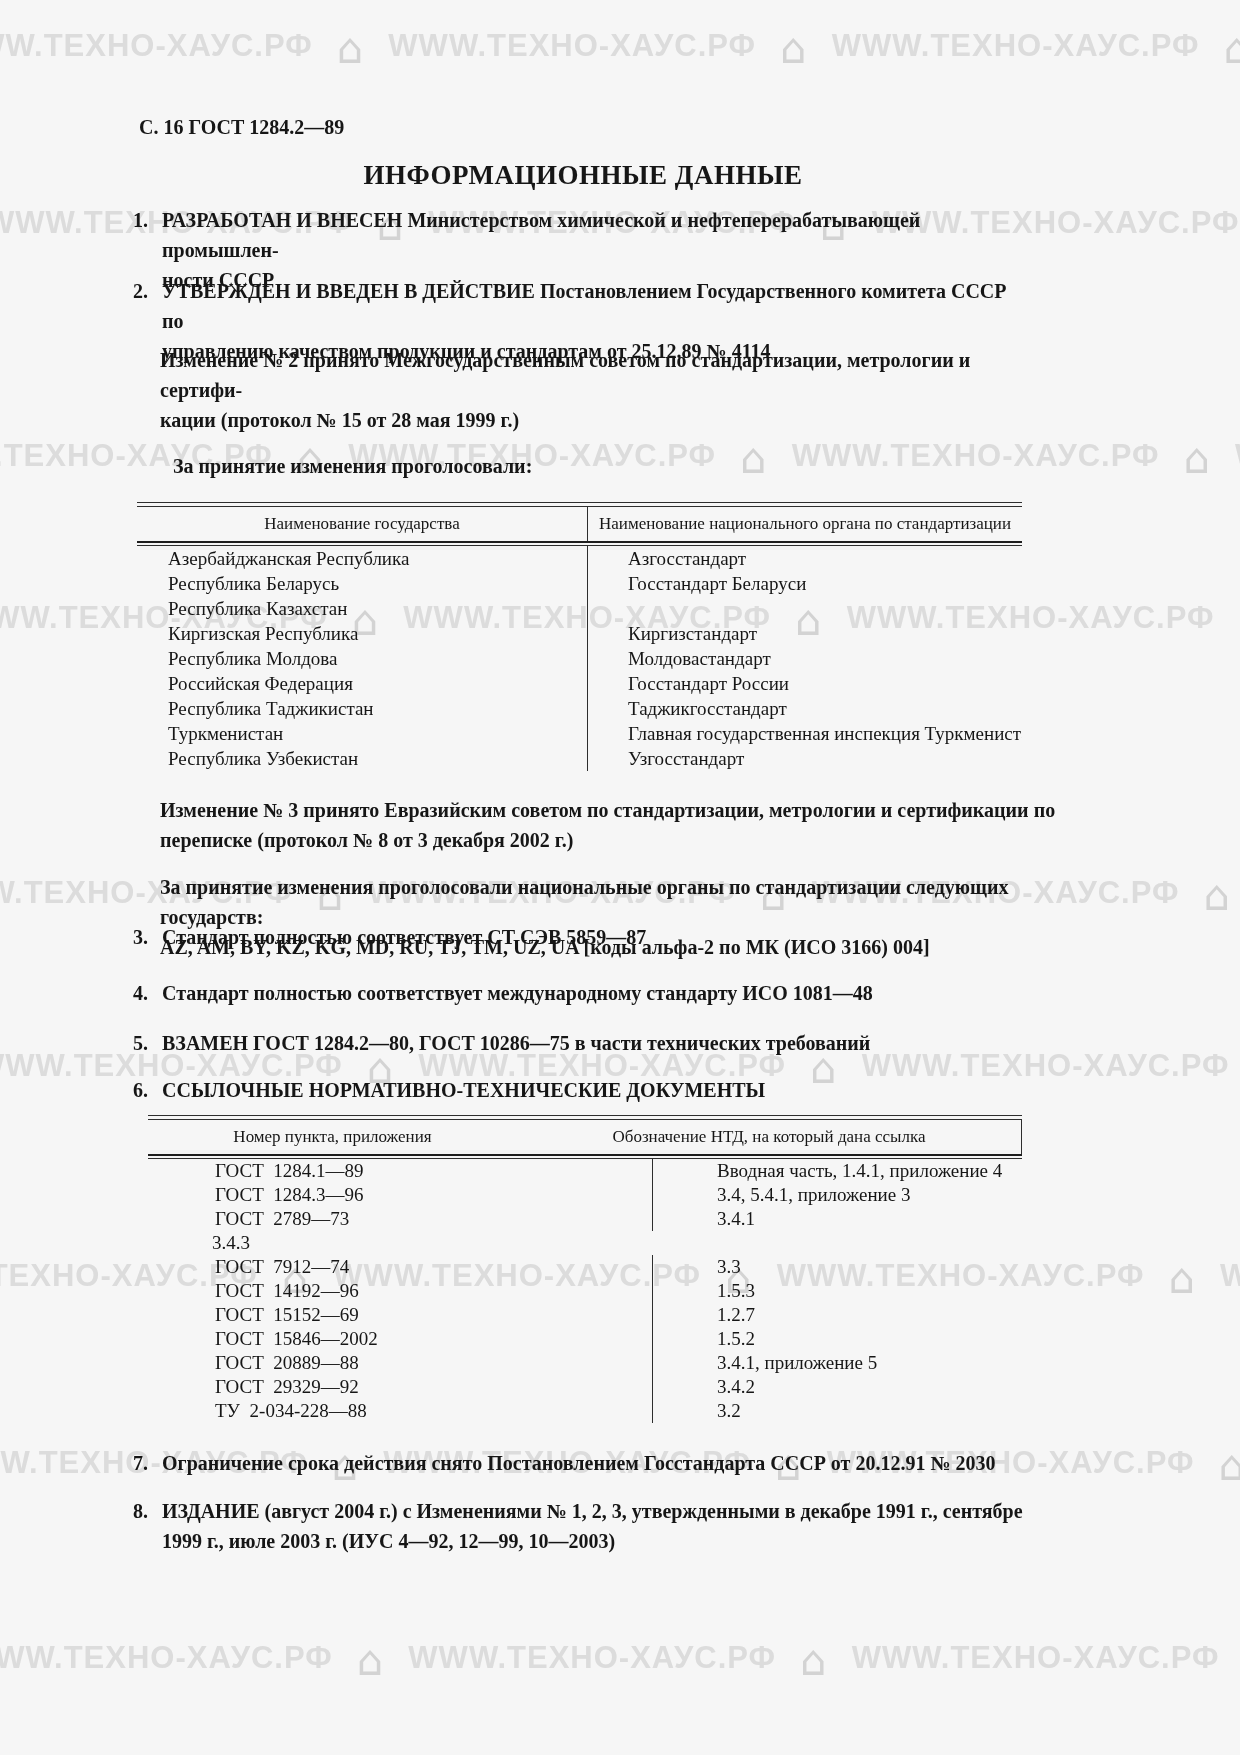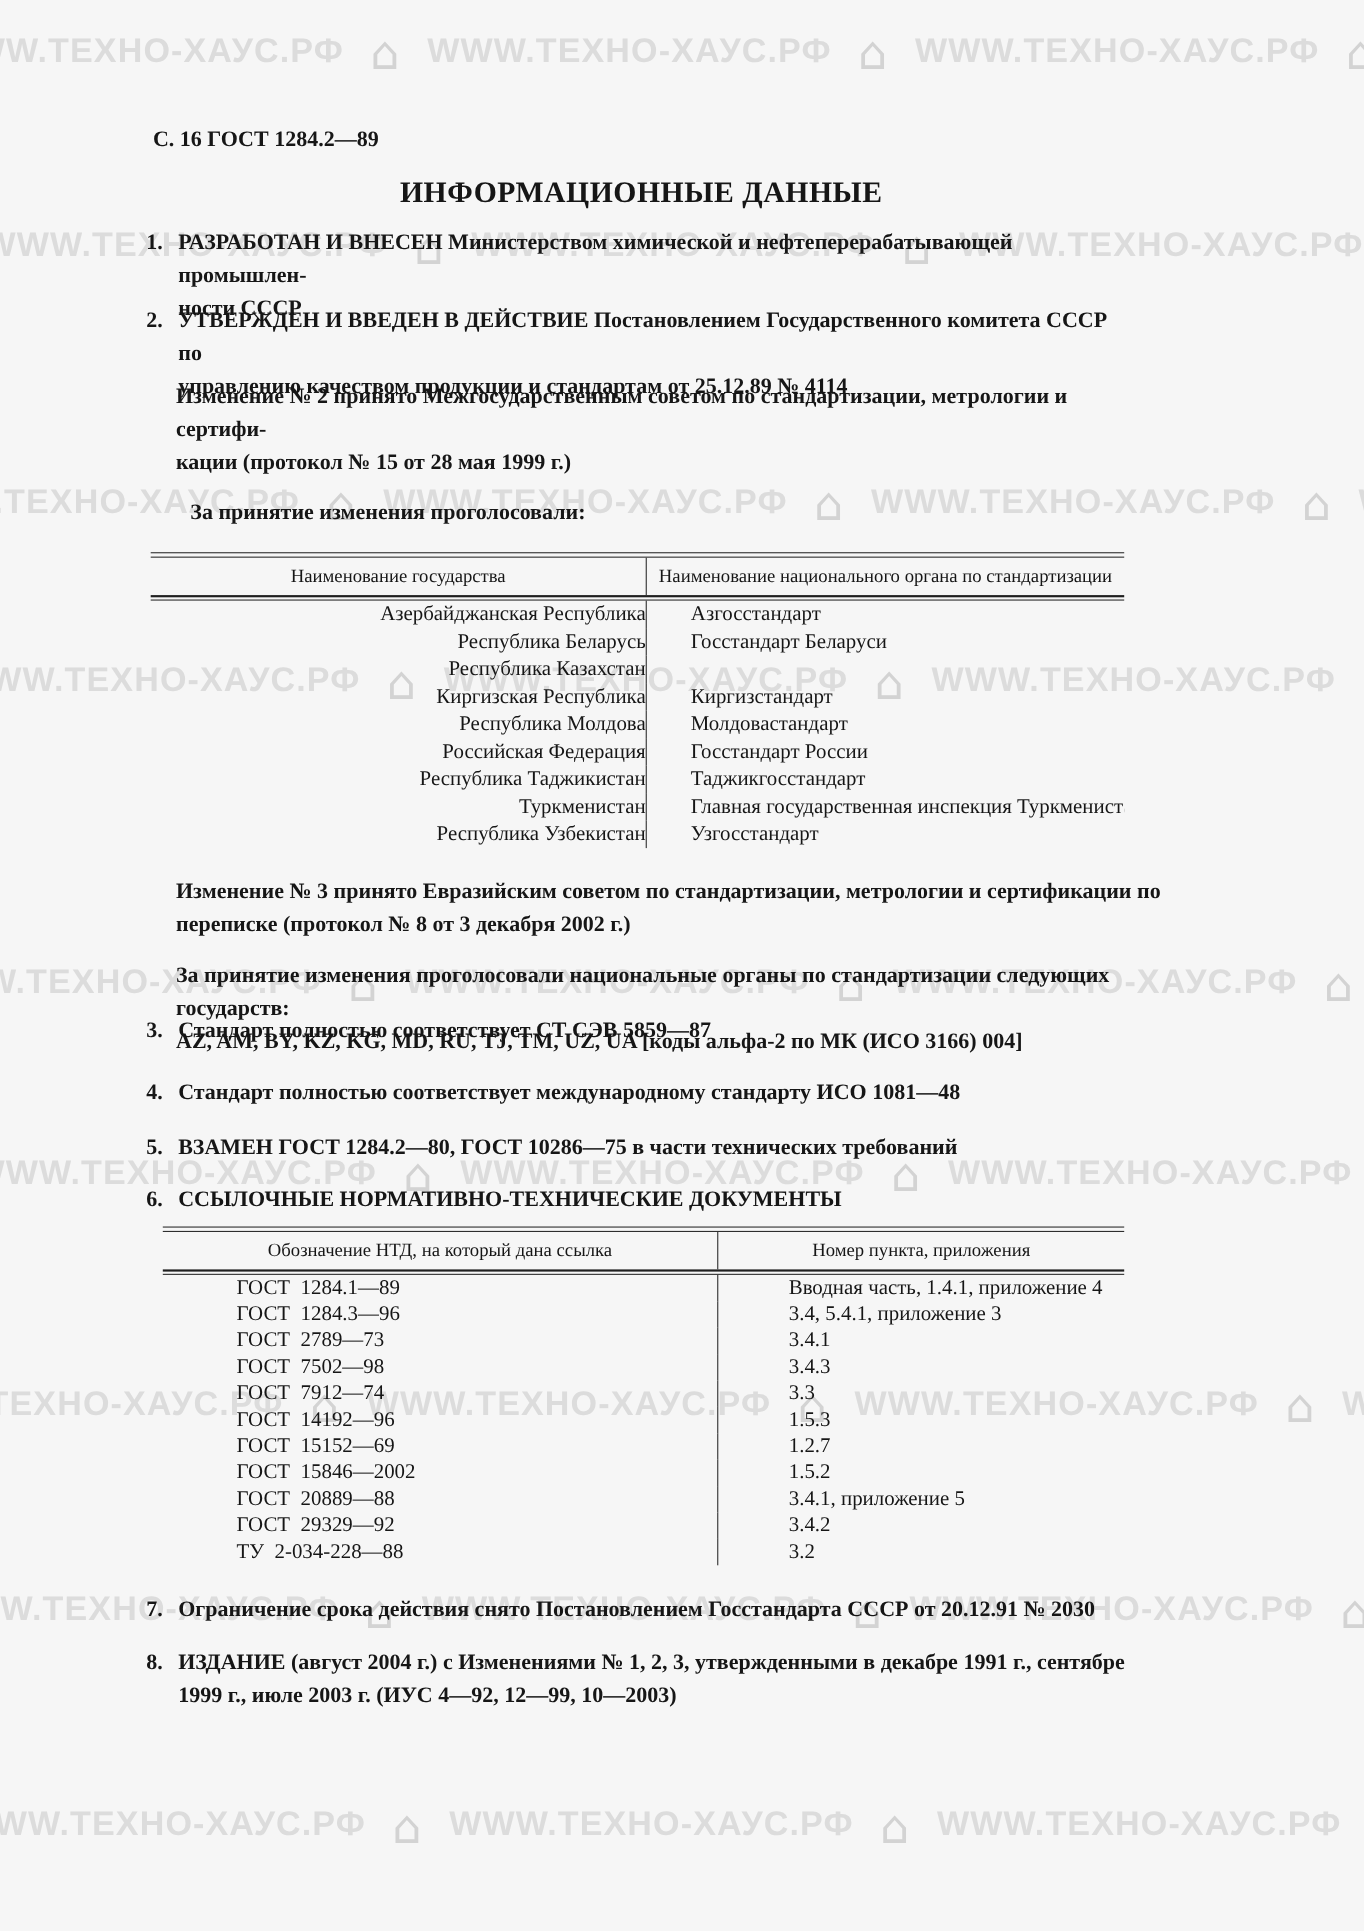--- a/index.html
+++ b/index.html
@@ -37,21 +37,21 @@
   .trow{display:flex;}
   .tc{box-sizing:border-box;overflow:hidden;}
   .thead .tc{display:flex;align-items:center;justify-content:center;font-size:17px;height:34px;}
   .t1 .cl{width:451px;border-right:1px solid #2e2e2e;}
   .t1 .cr{width:434px;}
   .t2 .cl{width:505px;border-right:1px solid #2e2e2e;}
   .t2 .cr{width:369px;}
   .tbody-row .tc{white-space:pre;}
   .t1 .tbody-row .tc{height:25px;line-height:25px;}
   .t2 .tbody-row .tc{height:24px;line-height:24px;}
-  .t1 .tbody-row .cl{padding-left:31px;text-align:right;}
+  .t1 .tbody-row .cl{padding-left:31px;}
   .t1 .tbody-row .cr{padding-left:40px;}
   .t2 .tbody-row .cl{padding-left:67px;}
   .t2 .tbody-row .cr{padding-left:64px;}
 </style>
 </head>
 <body>
 
 <div id="watermark-layer">
     <div class="wm-row" style="top: 28px; left: -55px;"><span class="wm-text">WWW.ТЕХНО-ХАУС.РФ</span><span class="wm-icon">⌂</span><span class="wm-text">WWW.ТЕХНО-ХАУС.РФ</span><span class="wm-icon">⌂</span><span class="wm-text">WWW.ТЕХНО-ХАУС.РФ</span><span class="wm-icon">⌂</span></div>
     <div class="wm-row" style="top: 205px; left: -15px;"><span class="wm-text">WWW.ТЕХНО-ХАУС.РФ</span><span class="wm-icon">⌂</span><span class="wm-text">WWW.ТЕХНО-ХАУС.РФ</span><span class="wm-icon">⌂</span><span class="wm-text">WWW.ТЕХНО-ХАУС.РФ</span></div>
@@ -151,38 +151,37 @@
 </div>
 
 <div class="abs num-item" style="left:133px;top:1075px;width:895px;">
   <span class="num">6.</span>
   <span class="itext">ССЫЛОЧНЫЕ НОРМАТИВНО-ТЕХНИЧЕСКИЕ ДОКУМЕНТЫ</span>
 </div>
 
 <div class="gtable t2" style="left:148px;top:1115px;width:874px;">
     <div class="rule-a"></div>
     <div class="trow thead">
+      <div class="tc cr">Номер пункта, приложения</div>
       <div class="tc cl">Обозначение НТД, на который дана ссылка</div>
-      <div class="tc cr">Номер пункта, приложения</div>
     </div>
     <div class="rule-b"></div>
     <div class="trow tbody-row">
       <div class="tc cl">ГОСТ  1284.1—89</div>
       <div class="tc cr">Вводная часть, 1.4.1, приложение 4</div>
     </div>
     <div class="trow tbody-row">
       <div class="tc cl">ГОСТ  1284.3—96</div>
       <div class="tc cr">3.4, 5.4.1, приложение 3</div>
     </div>
     <div class="trow tbody-row">
       <div class="tc cl">ГОСТ  2789—73</div>
       <div class="tc cr">3.4.1</div>
     </div>
     <div class="trow tbody-row">
-      <div class="tc cl">ГОСТ  7502—98</div>
       <div class="tc cr">3.4.3</div>
     </div>
     <div class="trow tbody-row">
       <div class="tc cl">ГОСТ  7912—74</div>
       <div class="tc cr">3.3</div>
     </div>
     <div class="trow tbody-row">
       <div class="tc cl">ГОСТ  14192—96</div>
       <div class="tc cr">1.5.3</div>
     </div>

